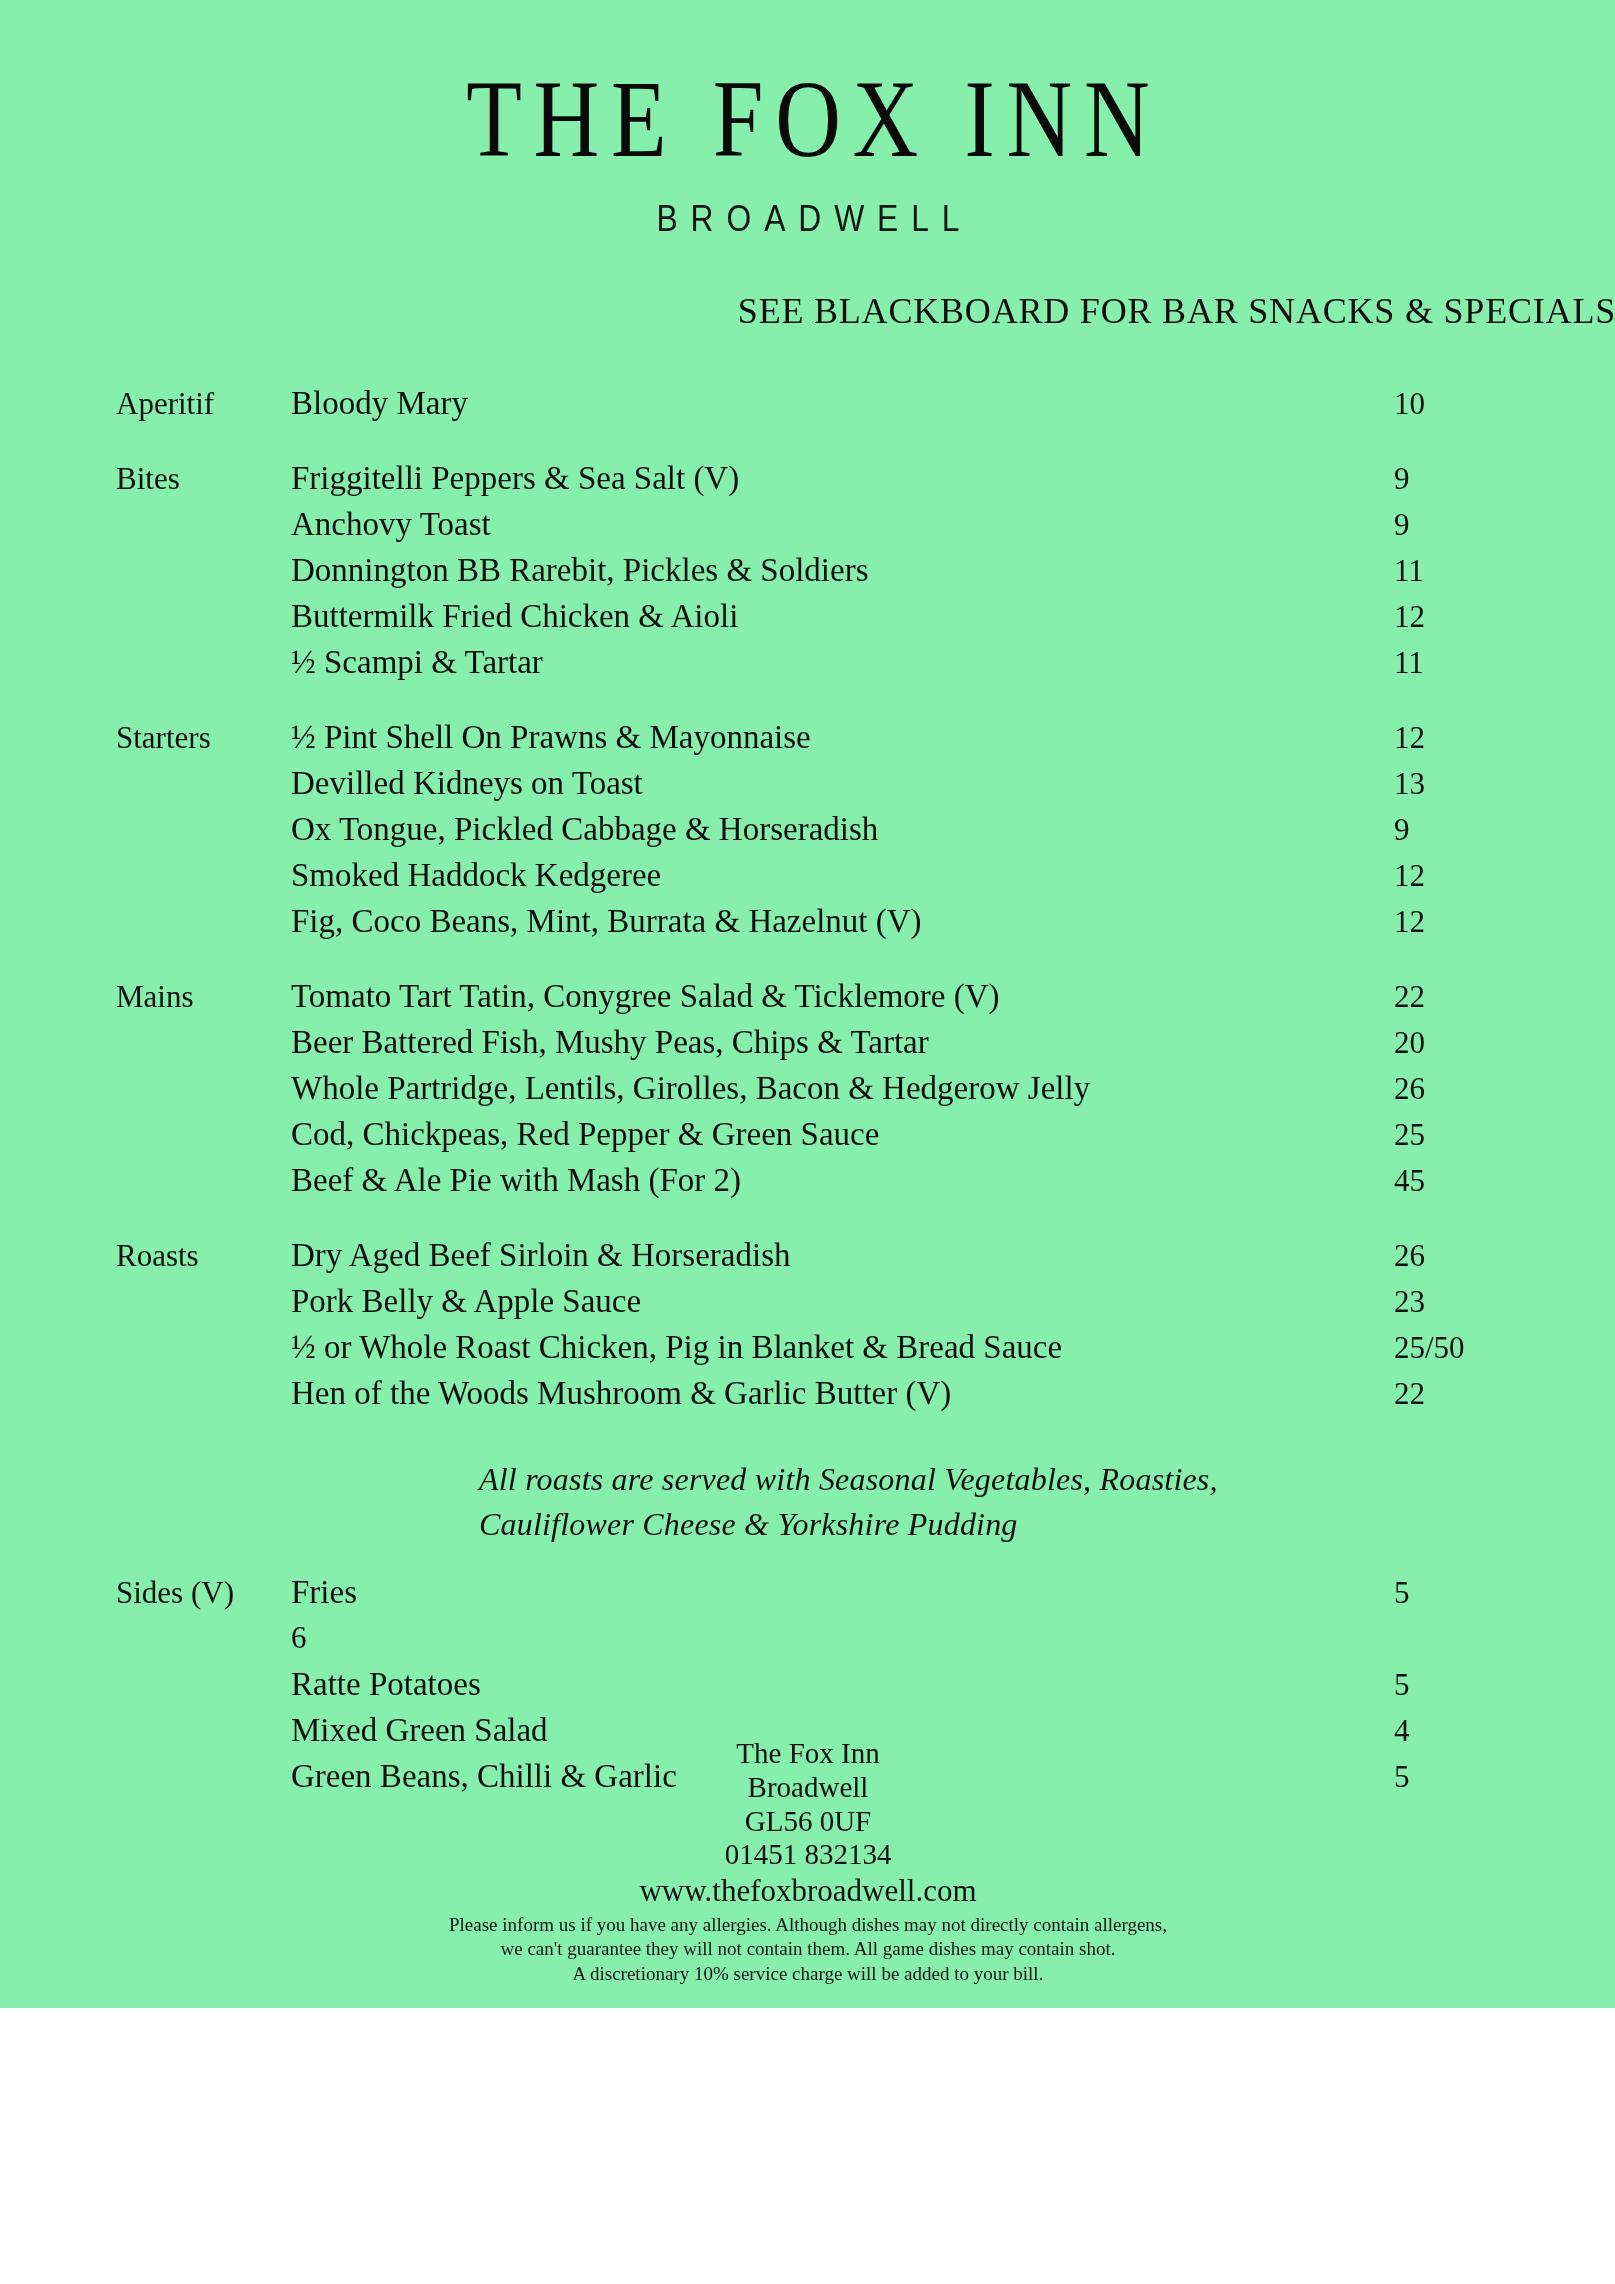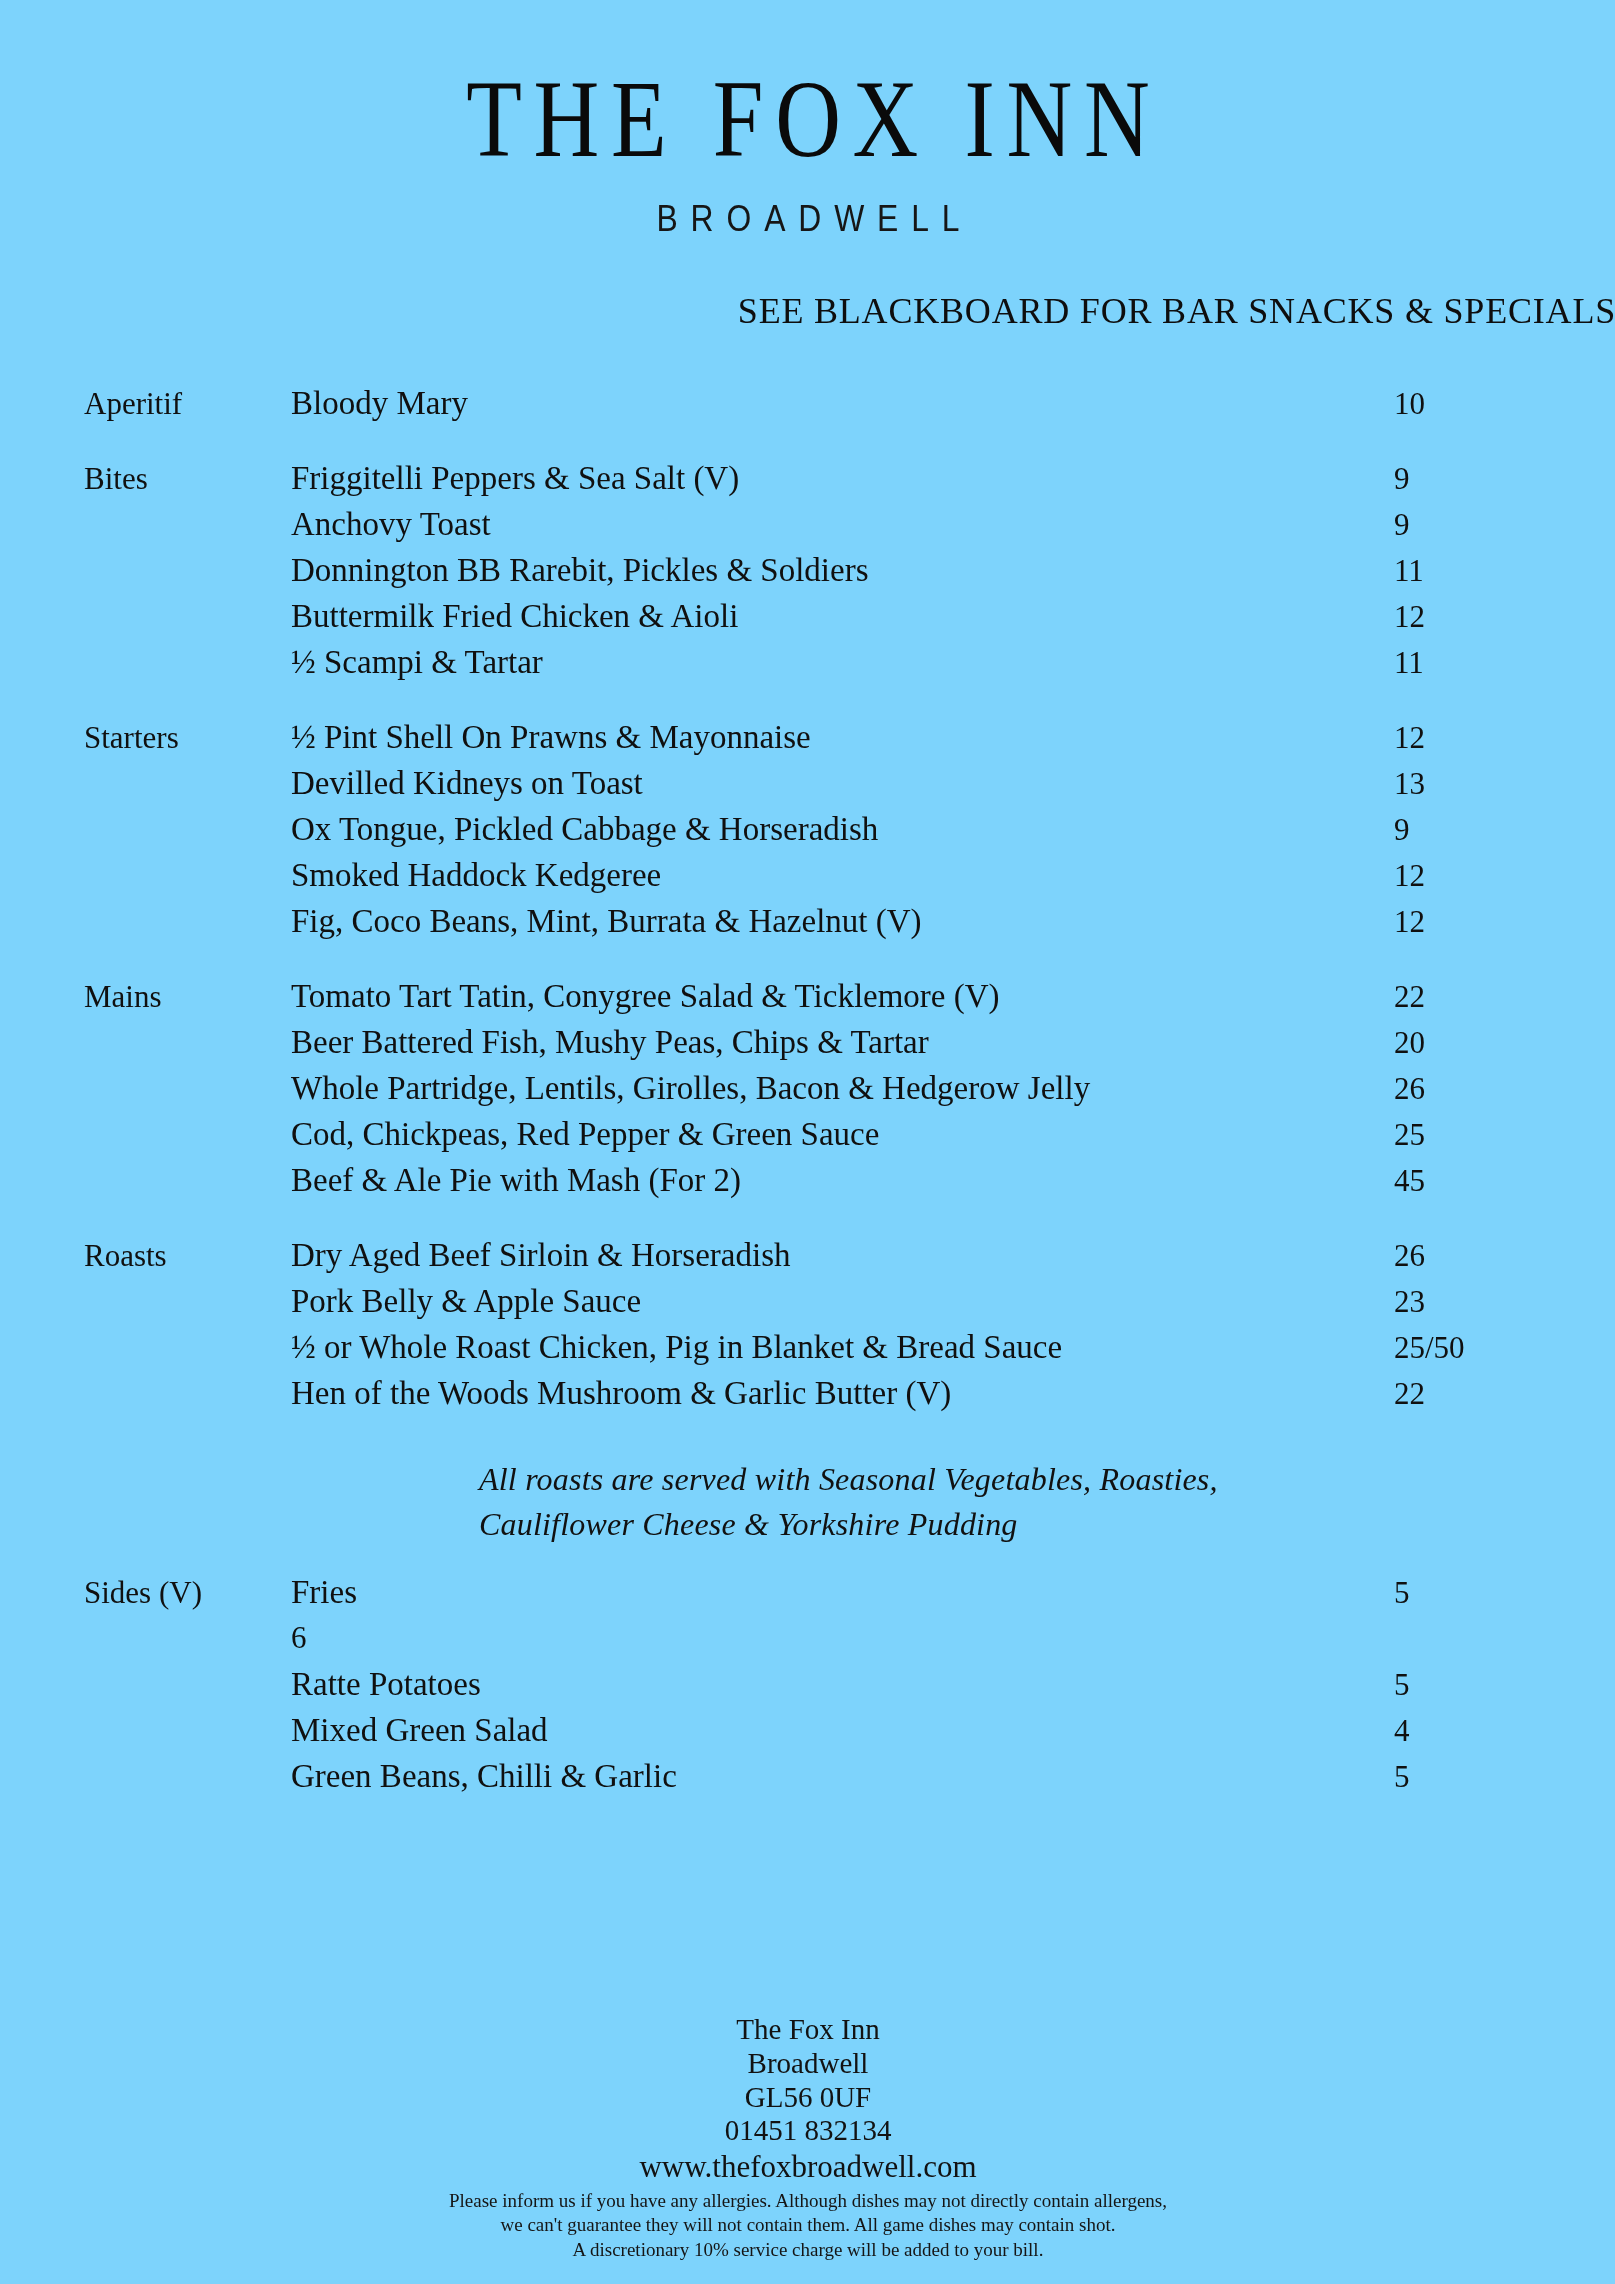--- a/index.html
+++ b/index.html
@@ -10,23 +10,23 @@
   }
   body {
     font-family: "Liberation Serif", "DejaVu Serif", serif;
     color: #111111;
     -webkit-font-smoothing: antialiased;
   }
 
   .page {
     position: relative;
     width: 1616px;
-    height: 2284px;
+    height: 2008px;
     margin: 0 auto;
-    background: #7dd3fc;
+    background: #86efac;
     overflow: hidden;
     box-sizing: border-box;
   }
 
   
   .masthead {
     padding-top: 63px;
     text-align: center;
   }
   .brand-title {
@@ -73,21 +73,21 @@
   .section {
     margin-bottom: 29px;
   }
   .row {
     display: flex;
     align-items: baseline;
     height: 46px;
   }
   .cat {
     width: 291px;
-    padding-left: 84px;
+    padding-left: 116px;
     box-sizing: border-box;
     font-size: 31px;
     line-height: 1;
     white-space: nowrap;
     color: #101010;
   }
   .item {
     flex: 1 1 auto;
     font-size: 33px;
     line-height: 1;

